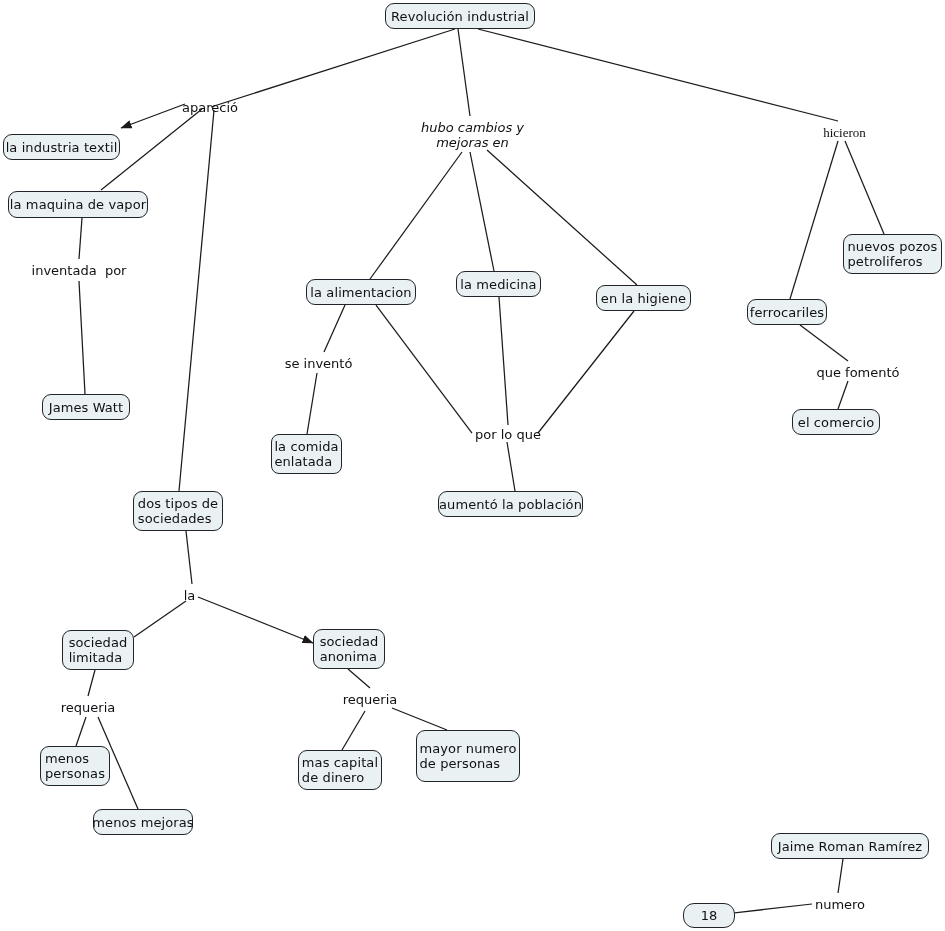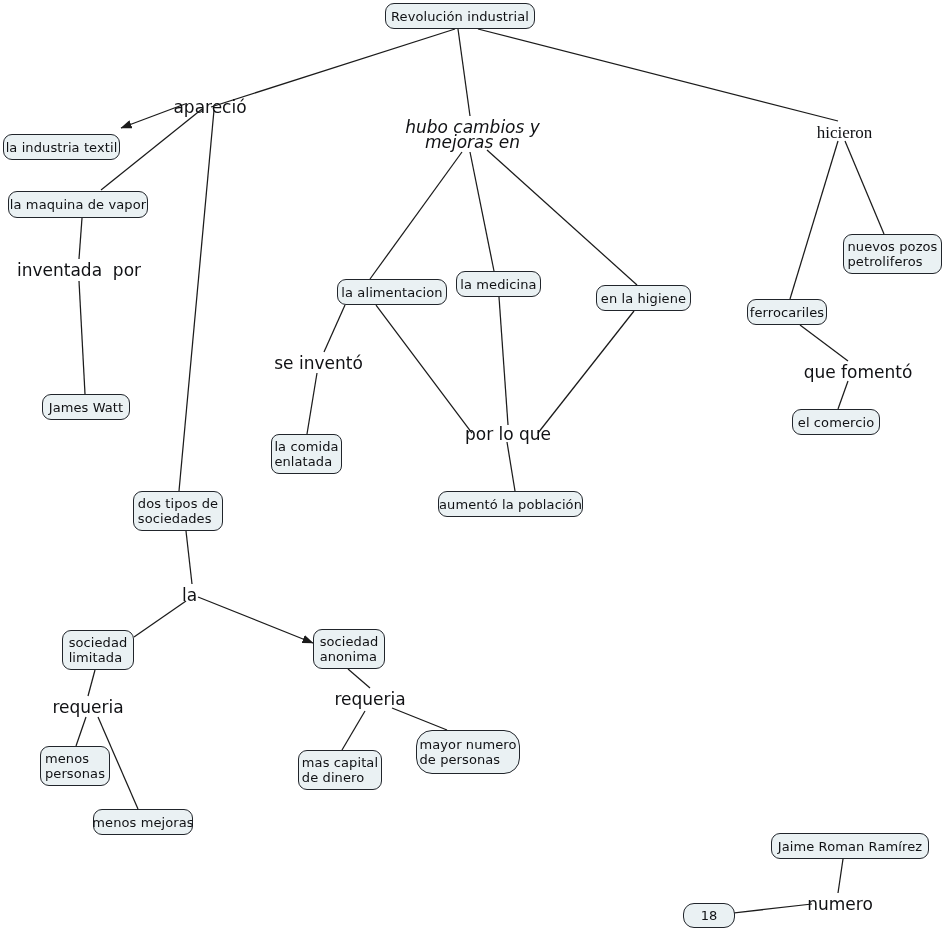--- a/index.html
+++ b/index.html
@@ -51,21 +51,21 @@
   .link-label {
     position: absolute;
     box-sizing: border-box;
     background: transparent;
     border: none;
     display: flex;
     align-items: center;
     justify-content: center;
     text-align: center;
     color: #101114;
-    font-size: 17px;
+    font-size: 13px;
     line-height: 15px;
     white-space: pre;
     user-select: none;
   }
 </style>
 </head>
 <body>
 
 <div id="map-canvas">
   <svg id="map-svg" viewBox="0 0 945 931" xmlns="http://www.w3.org/2000/svg">
@@ -118,23 +118,23 @@
 sociedades</div>
       <div class="node-box" style="left: 62px; top: 630px; width: 72px; height: 40px;">sociedad
 limitada</div>
       <div class="node-box" style="left: 313px; top: 629px; width: 72px; height: 40px;">sociedad
 anonima</div>
       <div class="node-box" style="left: 40px; top: 746px; width: 70px; height: 40px;">menos
 personas</div>
       <div class="node-box" style="left: 93px; top: 809px; width: 100px; height: 26px;">menos mejoras</div>
       <div class="node-box" style="left: 298px; top: 750px; width: 84px; height: 40px;">mas capital
 de dinero</div>
-      <div class="node-box" style="left: 416px; top: 730px; width: 104px; height: 44px; border-radius: 16px;">mayor numero
+      <div class="node-box" style="left: 416px; top: 730px; width: 104px; height: 52px;">mayor numero
 de personas</div>
-      <div class="node-box" style="left: 306px; top: 279px; width: 110px; height: 26px; margin-left: 31px;">la alimentacion</div>
+      <div class="node-box" style="left: 306px; top: 279px; width: 110px; height: 26px;">la alimentacion</div>
       <div class="node-box" style="left: 271px; top: 434px; width: 71px; height: 40px; border-radius: 8px;">la comida
 enlatada</div>
       <div class="node-box" style="left: 456px; top: 271px; width: 85px; height: 26px;">la medicina</div>
       <div class="node-box" style="left: 596px; top: 285px; width: 95px; height: 26px;">en la higiene</div>
       <div class="node-box" style="left: 438px; top: 491px; width: 145px; height: 26px;">aumentó la población</div>
       <div class="node-box" style="left: 843px; top: 234px; width: 99px; height: 40px;">nuevos pozos
 petroliferos</div>
       <div class="node-box" style="left: 747px; top: 299px; width: 80px; height: 26px;">ferrocariles</div>
       <div class="node-box" style="left: 792px; top: 409px; width: 88px; height: 26px;">el comercio</div>
       <div class="node-box" style="left: 771px; top: 833px; width: 158px; height: 26px;">Jaime Roman Ramírez</div>

